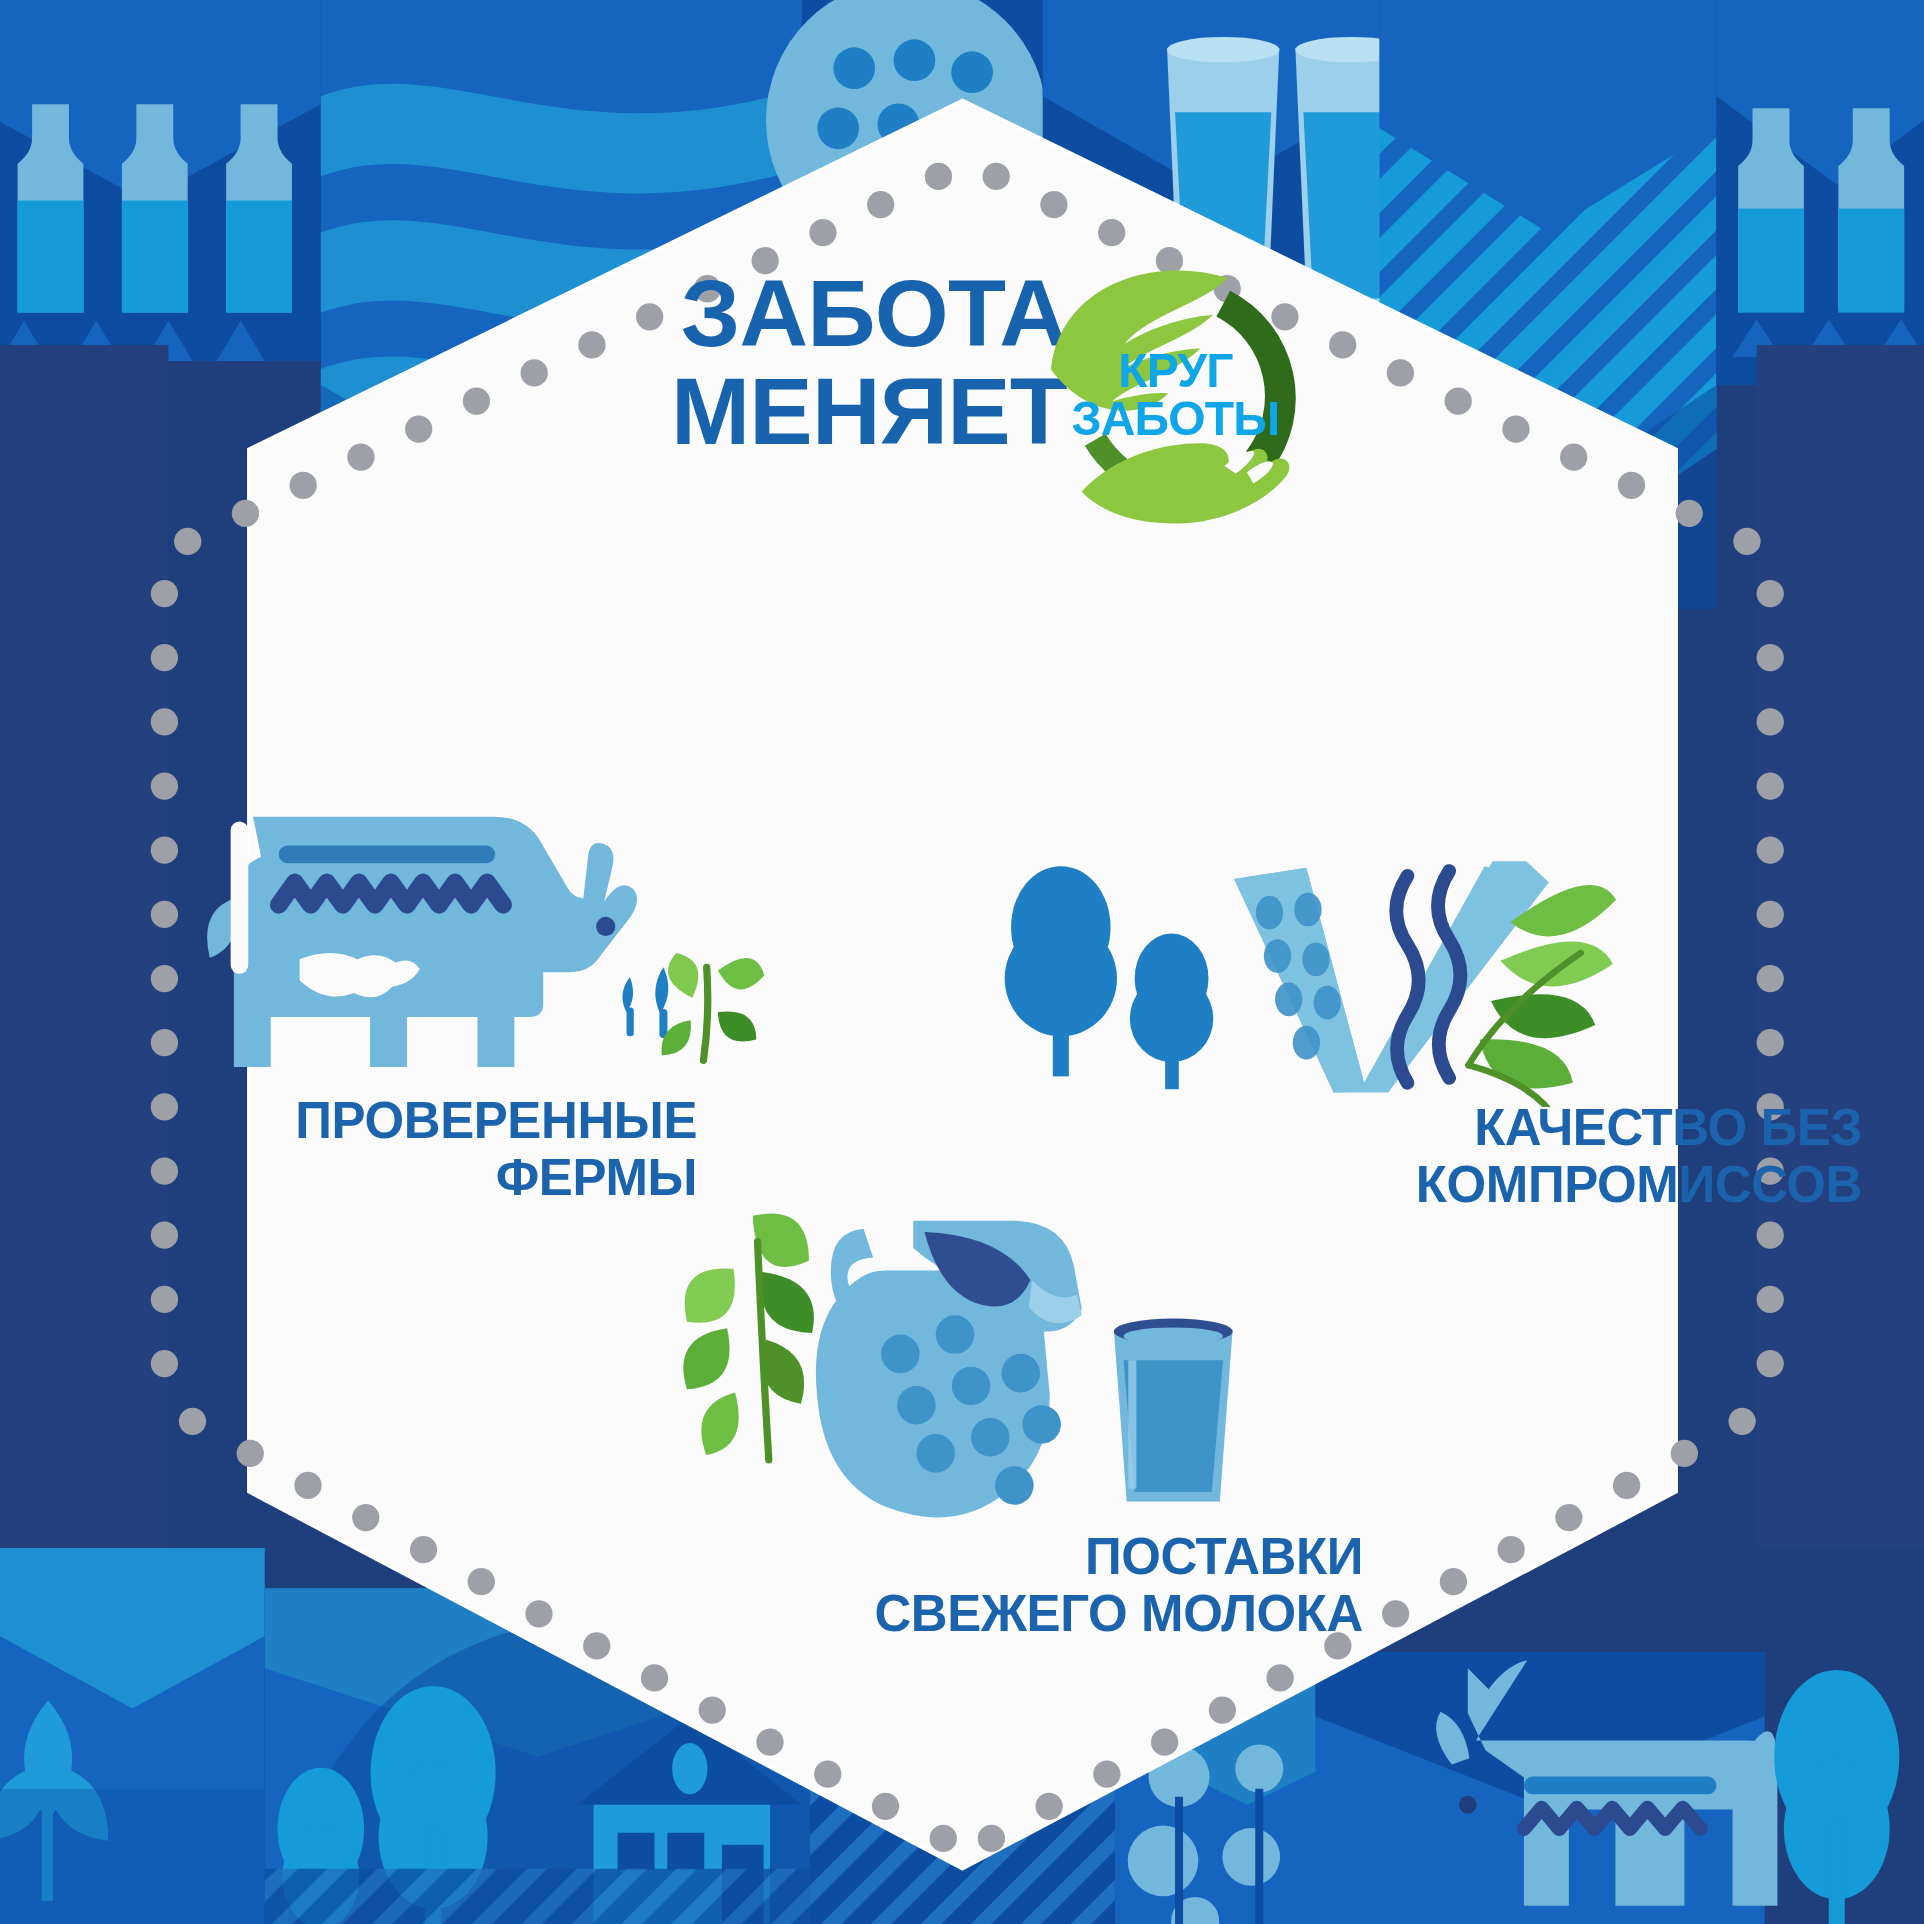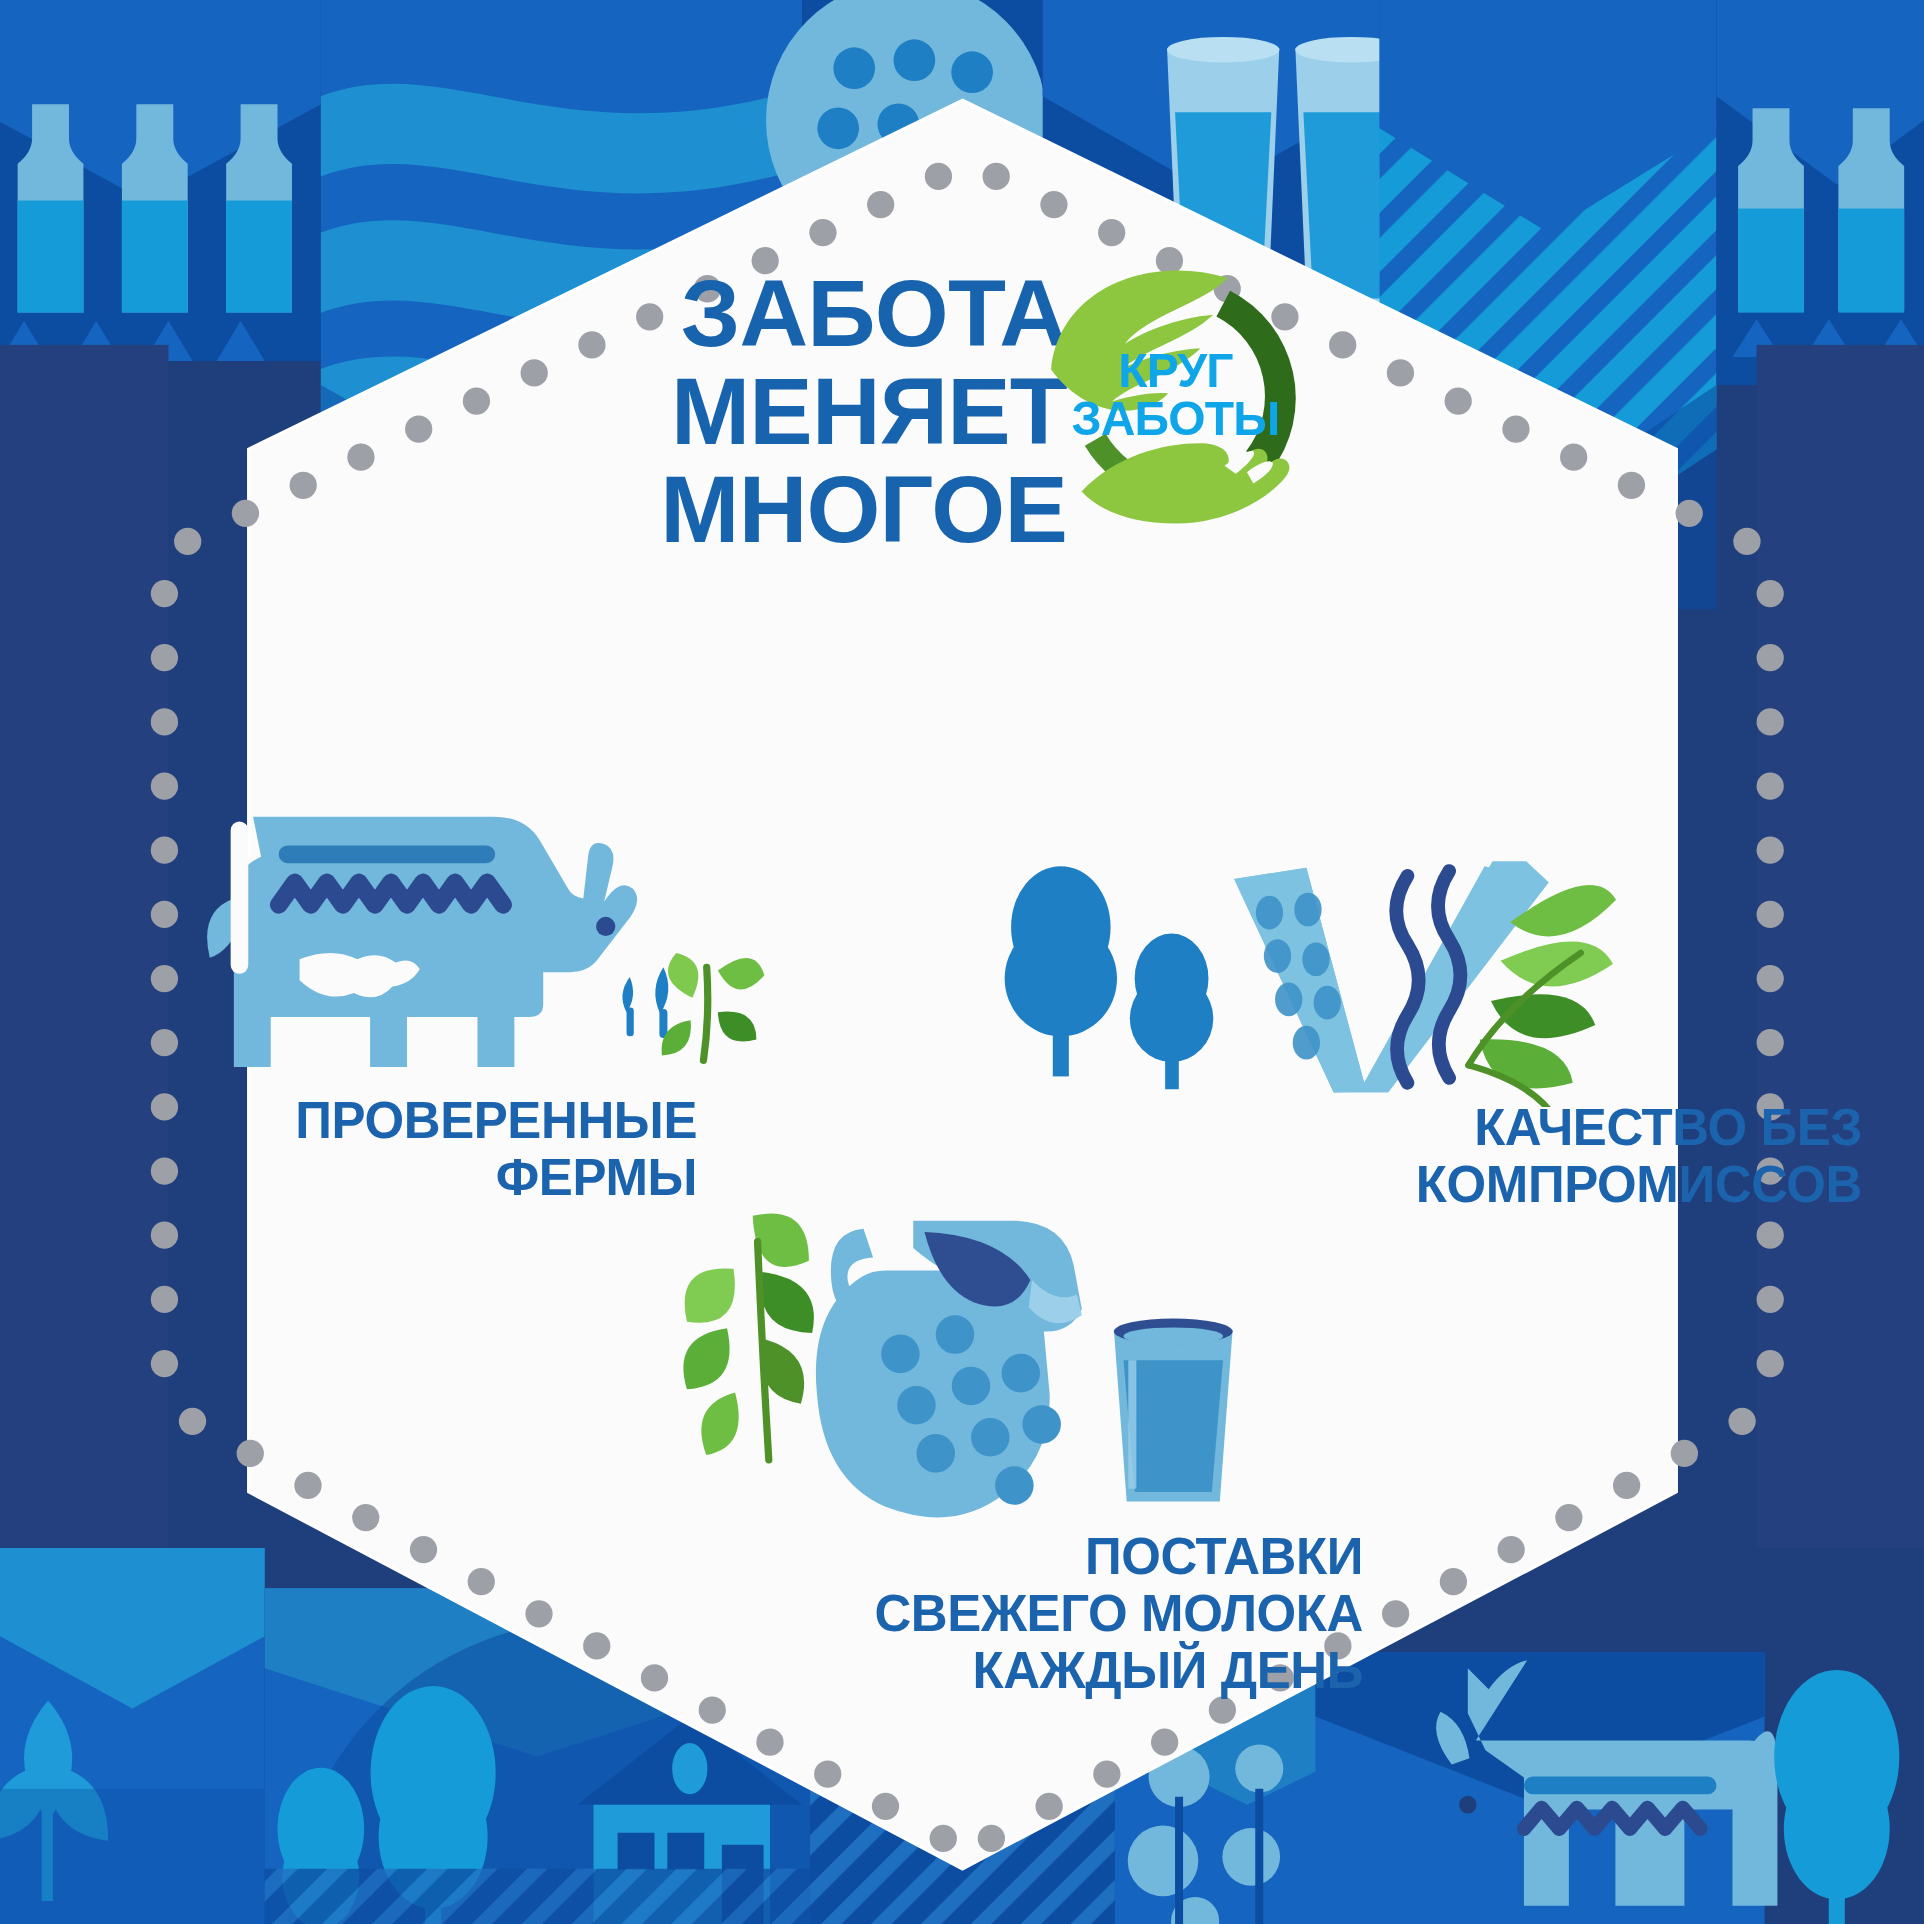--- a/index.html
+++ b/index.html
@@ -374,21 +374,20 @@
           <circle cx="1236" cy="2292" r="17"></circle>
       </g>
     </g>
   </svg>
 
   <div class="content">
 
     <div class="title">
       <span>ЗАБОТА</span>
       <span>МЕНЯЕТ</span>
-      <span>МНОГОЕ</span>
     </div>
 
     <div class="logo-wrap">
       <svg viewBox="0 0 350 360" width="281" height="289">
 
         <path d="M243 62 A 150 150 0 0 1 293 288 L 263 262 A 112 112 0 0 0 226 94 Z" fill="#2E6B1A"></path>
 
         <path d="M62 255 A 150 150 0 0 0 250 316 L 236 284 A 112 112 0 0 1 88 240 Z" fill="#4E9128"></path>
 
         <path d="M20 160 C 30 60, 140 16, 240 46 C 210 78, 140 92, 112 128
@@ -525,18 +524,17 @@
         <path d="M568 158 h148 l-16 214 h-116z" fill="#71B8DC"></path>
         <path d="M580 196 h124 l-14 164 h-96z" fill="#3E93C9"></path>
         <ellipse cx="642" cy="160" rx="74" ry="16" fill="#2E4E91"></ellipse>
         <ellipse cx="642" cy="166" rx="62" ry="11" fill="#71B8DC"></ellipse>
         <rect x="586" y="196" width="10" height="160" fill="#9CCFEA" opacity="0.8"></rect>
       </g>
     </svg>
     <div class="feature-label" id="label-delivery">
       <span>ПОСТАВКИ</span>
       <span>СВЕЖЕГО МОЛОКА</span>
-      <span>КАЖДЫЙ ДЕНЬ</span>
     </div>
 
   </div>
 </div>
 
 
 </body></html>

